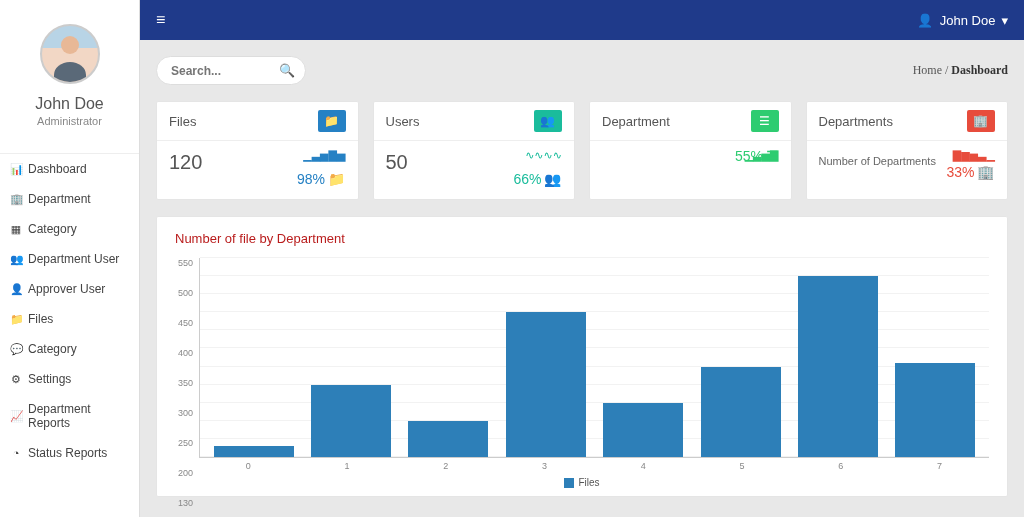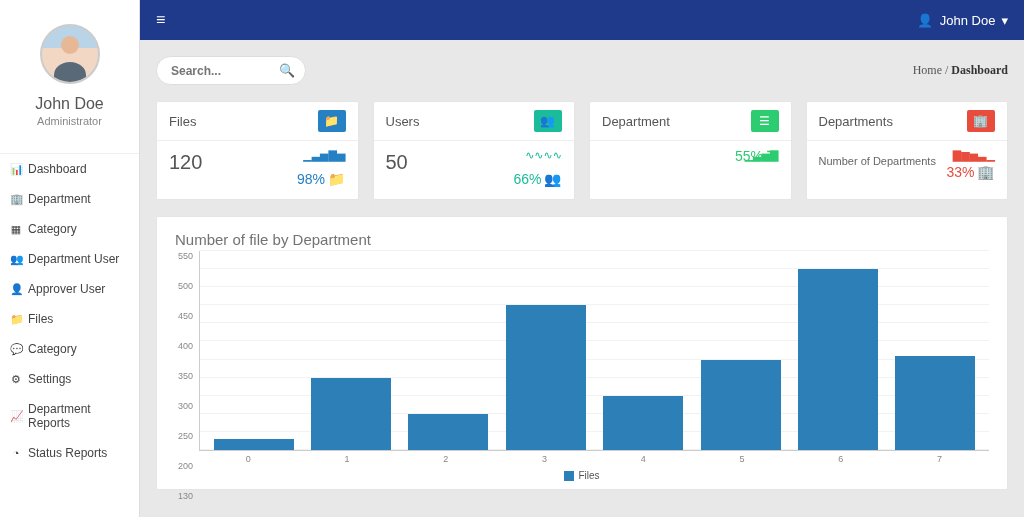--- a/index.html
+++ b/index.html
@@ -33,21 +33,21 @@
 .card-body { padding: 10px 12px 25px; position: relative; }
 .card-value { font-size: 20px; color: #555; }
 .card-sub { font-size: 11px; color: #666; margin-top: 4px; }
 .spark { position: absolute; right: 12px; top: 8px; font-size: 11px; }
 .pct { position: absolute; right: 12px; bottom: 12px; font-size: 14px; display: flex; gap: 3px; align-items: flex-start; }
 .c-blue { background: #2581c4; } .t-blue { color: #2581c4; }
 .c-teal { background: #1abc9c; } .t-teal { color: #1abc9c; }
 .c-green { background: #2ecc71; } .t-green { color: #2ecc71; }
 .c-red { background: #e74c3c; } .t-red { color: #e74c3c; }
 .panel { background: #fff; border: 1px solid #e5e5e5; border-radius: 2px; padding: 14px 18px 8px; }
-.panel-title { font-size: 15px; color: #737373; margin-bottom: 3px; }
+.panel-title { font-size: 13px; color: #b91c1c; margin-bottom: 12px; }
 .chart { display: flex; height: 200px; }
 .yaxis { display: flex; flex-direction: column; justify-content: space-between; font-size: 9px; color: #888; text-align: right; padding-right: 6px; width: 24px; gap: 20px; }
 .plot { flex: 1; border-left: 1px solid #ccc; border-bottom: 1px solid #ccc; position: relative; display: flex; align-items: flex-end; justify-content: space-around; padding: 0 5px; }
 .gridline { position: absolute; left: 0; right: 0; border-top: 1px solid #f2f2f2; }
 .bar { width: 80px; background: #2d7fb8; position: relative; z-index: 1; }
 .xaxis { display: flex; margin-left: 24px; }
 .xaxis div { flex: 1; text-align: center; font-size: 9px; color: #888; padding-top: 3px; }
 .legend { text-align: center; font-size: 10px; color: #555; margin-top: 6px; }
 .legend-swatch { display: inline-block; width: 10px; height: 10px; background: #2d7fb8; vertical-align: middle; margin-right: 4px; }
 </style>

